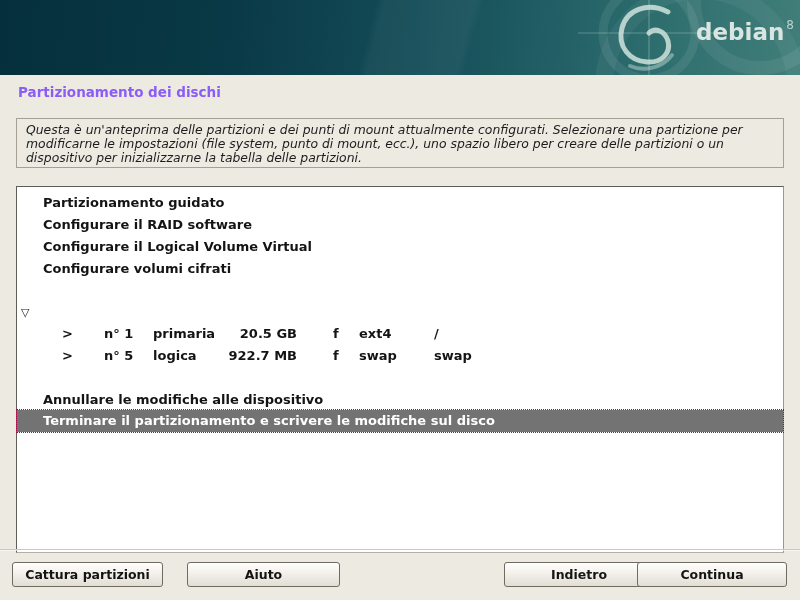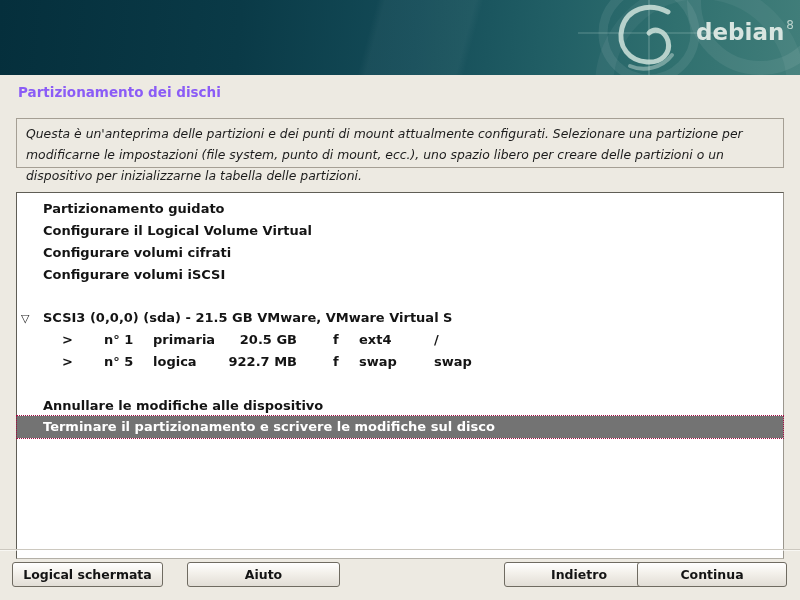--- a/index.html
+++ b/index.html
@@ -37,27 +37,27 @@
   .page-title {
     position:absolute; top:84px; left:18px;
     font-size:13.5px; font-weight:bold; color:#8b5cf6;
   }
   .desc-frame {
     position:absolute; top:118px; left:16px; width:768px; height:50px;
     border:1px solid #a59f94;
     padding:4px 8px 0 9px;
   }
   .desc-text {
-    font-style:italic; font-size:12.4px; line-height:21px; color:#1c1c1c;
+    font-style:italic; font-size:12.4px; line-height:14px; color:#1c1c1c;
     width:745px;
   }
 
   
   .list-frame {
-    position:absolute; top:192px; left:16px; width:768px; height:367px;
+    position:absolute; top:186px; left:16px; width:768px; height:367px;
     background:#ffffff;
     border:1px solid;
     border-color:#5f5d55 #9b978e #b3afa6 #5f5d55;
     padding-top:5px;
   }
   .row {
     position:relative; height:21.8px; width:100%;
     font-size:13px; font-weight:bold; color:#141414;
     display:flex; align-items:center;
   }
@@ -124,34 +124,33 @@
 <div class="desc-frame">
   <div class="desc-text">Questa è un'anteprima delle partizioni e dei punti di mount attualmente configurati. Selezionare una partizione per modificarne le impostazioni (file system, punto di mount, ecc.), uno spazio libero per creare delle partizioni o un dispositivo per inizializzarne la tabella delle partizioni.</div>
 </div>
 
 <div class="list-frame">
 
   <div class="row">
     <span class="lbl">Partizionamento guidato</span>
   </div>
   <div class="row">
+    <span class="lbl">Configurare il RAID software</span>
+  </div>
+  <div class="row">
     <span class="lbl">Configurare il Logical Volume Virtual</span>
   </div>
   <div class="row">
     <span class="lbl">Configurare volumi cifrati</span>
-  </div>
-  <div class="row">
-    <span class="lbl">Configurare volumi iSCSI</span>
   </div>
 
   <div class="row"></div>
 
   <div class="row">
     <span class="expander">▽</span>
-    <span class="lbl">SCSI3 (0,0,0) (sda) - 21.5 GB VMware, VMware Virtual S</span>
   </div>
 
   <div class="row">
     <span class="p-arrow">&gt;</span>
     <span class="p-num">n° 1</span>
     <span class="p-type">primaria</span>
     <span class="p-size">20.5 GB</span>
     <span class="p-flag">f</span>
     <span class="p-fs">ext4</span>
     <span class="p-mnt">/</span>
@@ -174,16 +173,16 @@
   </div>
 
   <div class="row selected">
     <span class="lbl">Terminare il partizionamento e scrivere le modifiche sul disco</span>
   </div>
 
 </div>
 
 <div class="footer-sep"></div>
 
-<button class="btn btn-screenshot">Logical schermata</button>
+<button class="btn btn-screenshot">Cattura partizioni</button>
 <button class="btn btn-help">Aiuto</button>
 <button class="btn btn-back">Indietro</button>
 <button class="btn btn-continue">Continua</button>
 
 </body></html>

